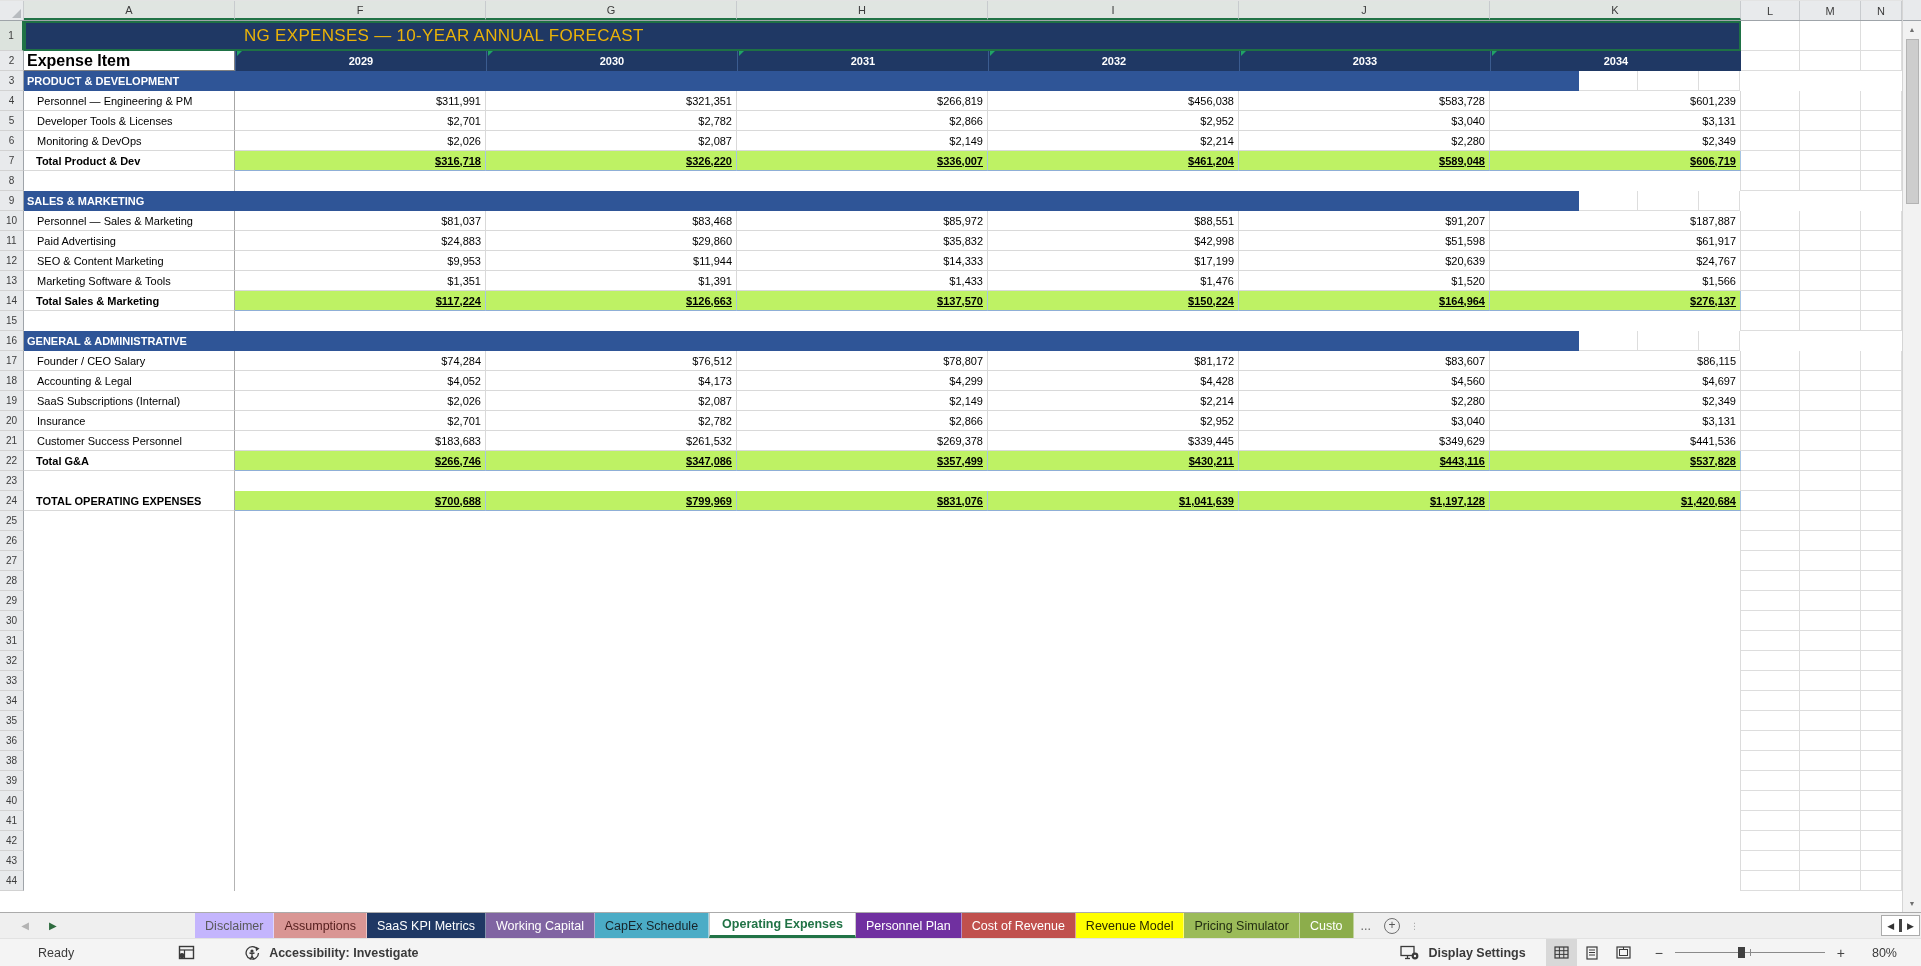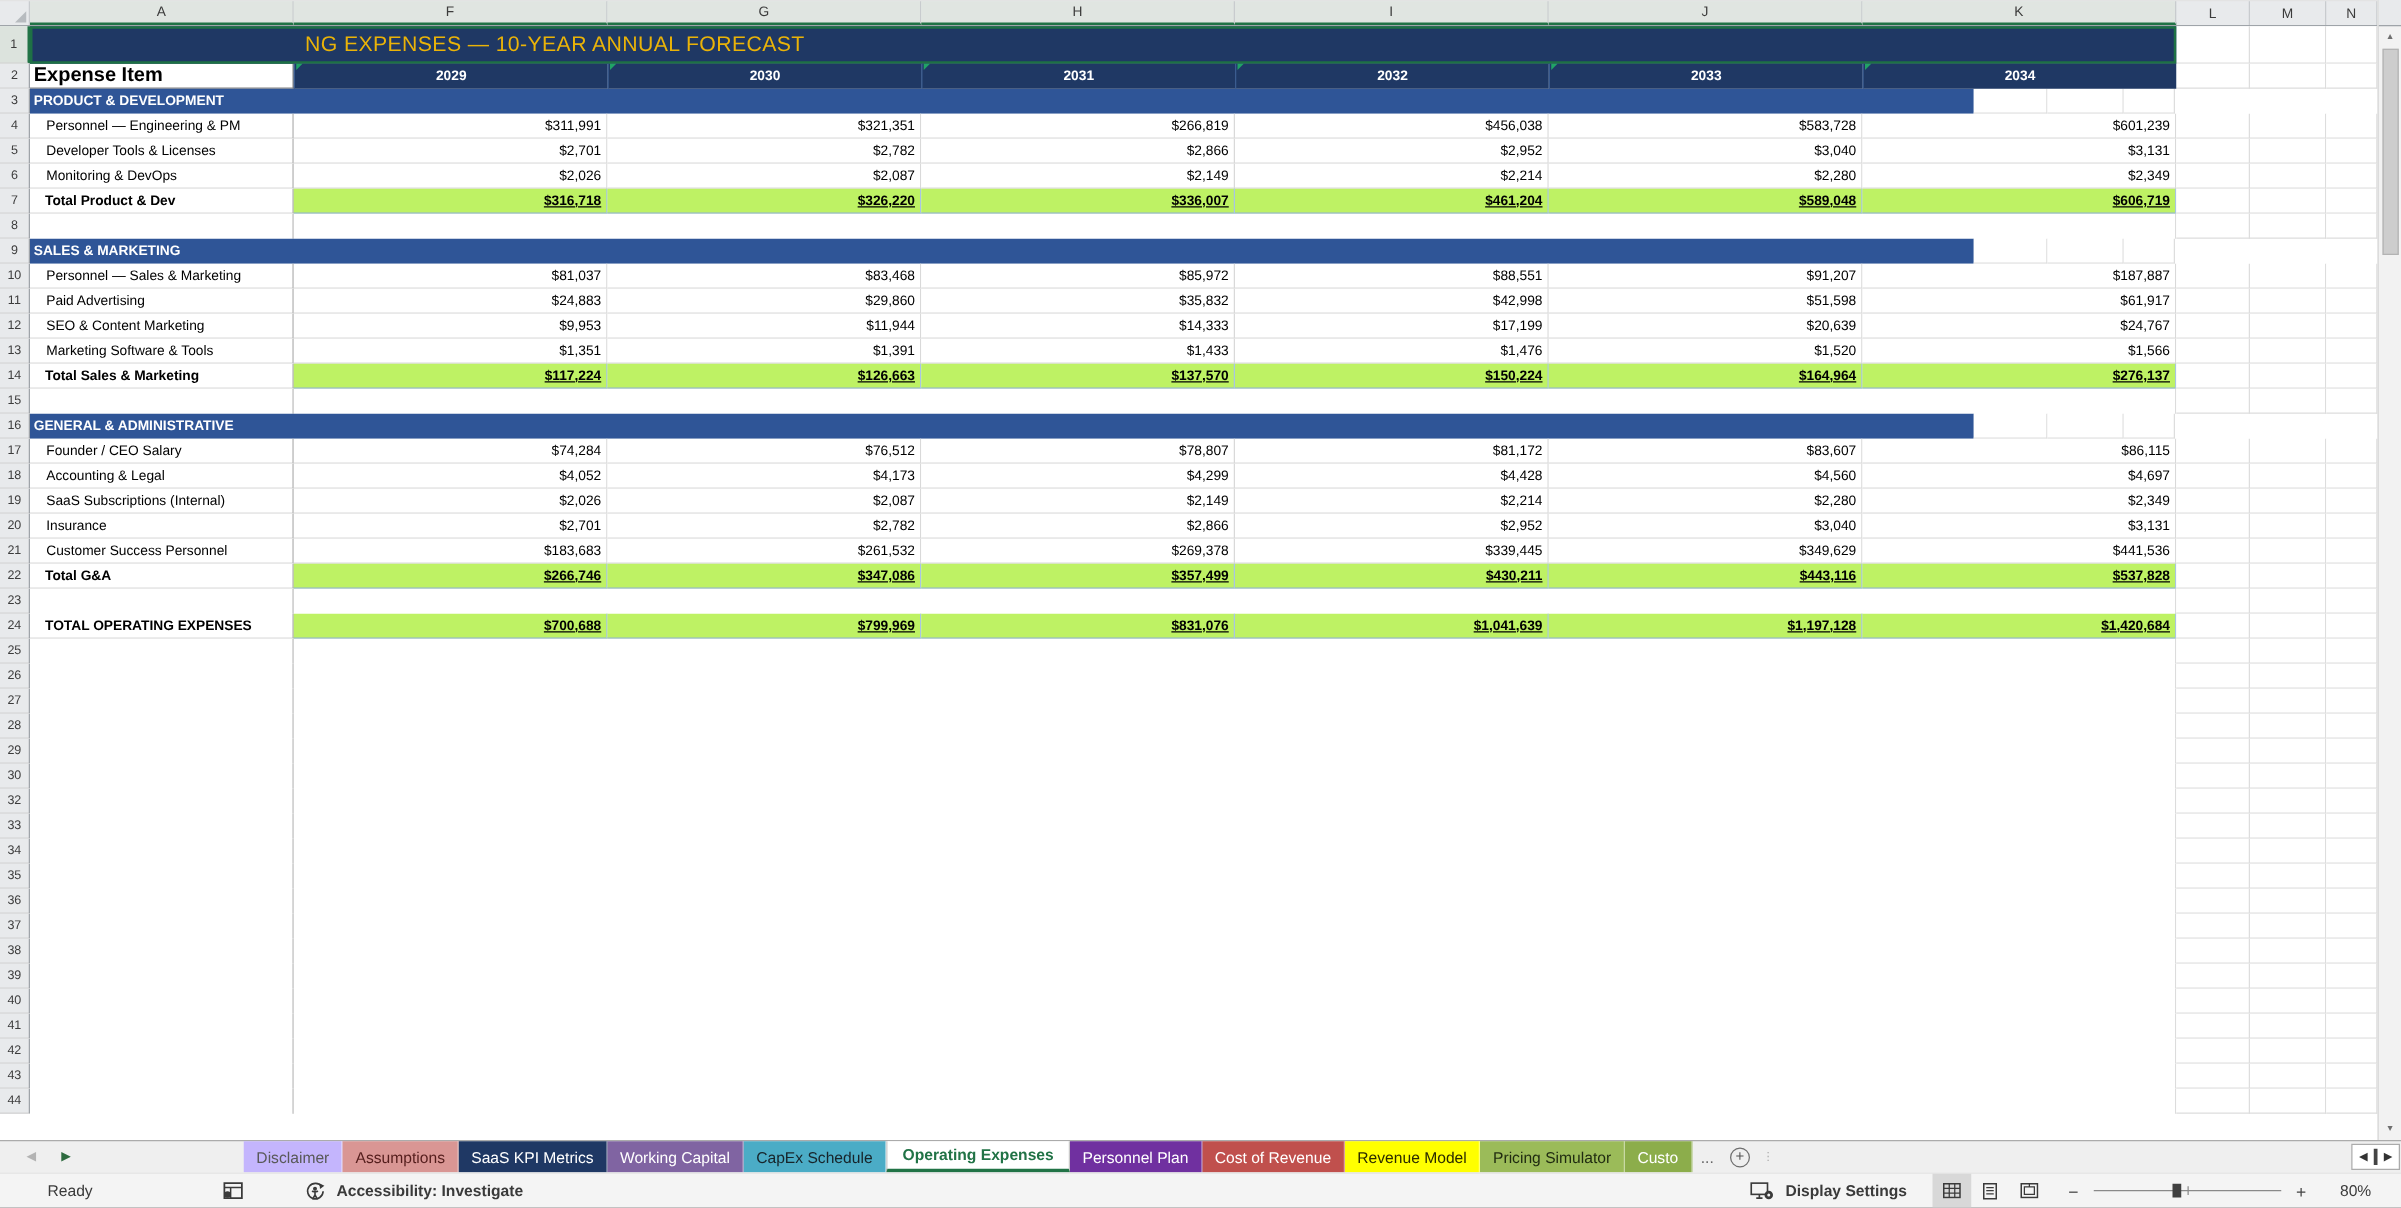--- a/index.html
+++ b/index.html
@@ -443,20 +443,28 @@
       </div>
       <div class="r">
         <div class="rh">30</div>
         <div class="ablank"></div>
         <div class="midblank"></div>
         <div class="g l"></div>
         <div class="g m"></div>
         <div class="g n"></div>
       </div>
       <div class="r">
+        <div class="rh">31</div>
+        <div class="ablank"></div>
+        <div class="midblank"></div>
+        <div class="g l"></div>
+        <div class="g m"></div>
+        <div class="g n"></div>
+      </div>
+      <div class="r">
         <div class="rh">32</div>
         <div class="ablank"></div>
         <div class="midblank"></div>
         <div class="g l"></div>
         <div class="g m"></div>
         <div class="g n"></div>
       </div>
       <div class="r">
         <div class="rh">33</div>
         <div class="ablank"></div>
@@ -476,28 +484,20 @@
       <div class="r">
         <div class="rh">35</div>
         <div class="ablank"></div>
         <div class="midblank"></div>
         <div class="g l"></div>
         <div class="g m"></div>
         <div class="g n"></div>
       </div>
       <div class="r">
         <div class="rh">36</div>
-        <div class="ablank"></div>
-        <div class="midblank"></div>
-        <div class="g l"></div>
-        <div class="g m"></div>
-        <div class="g n"></div>
-      </div>
-      <div class="r">
-        <div class="rh">37</div>
         <div class="ablank"></div>
         <div class="midblank"></div>
         <div class="g l"></div>
         <div class="g m"></div>
         <div class="g n"></div>
       </div>
       <div class="r">
         <div class="rh">38</div>
         <div class="ablank"></div>
         <div class="midblank"></div>

